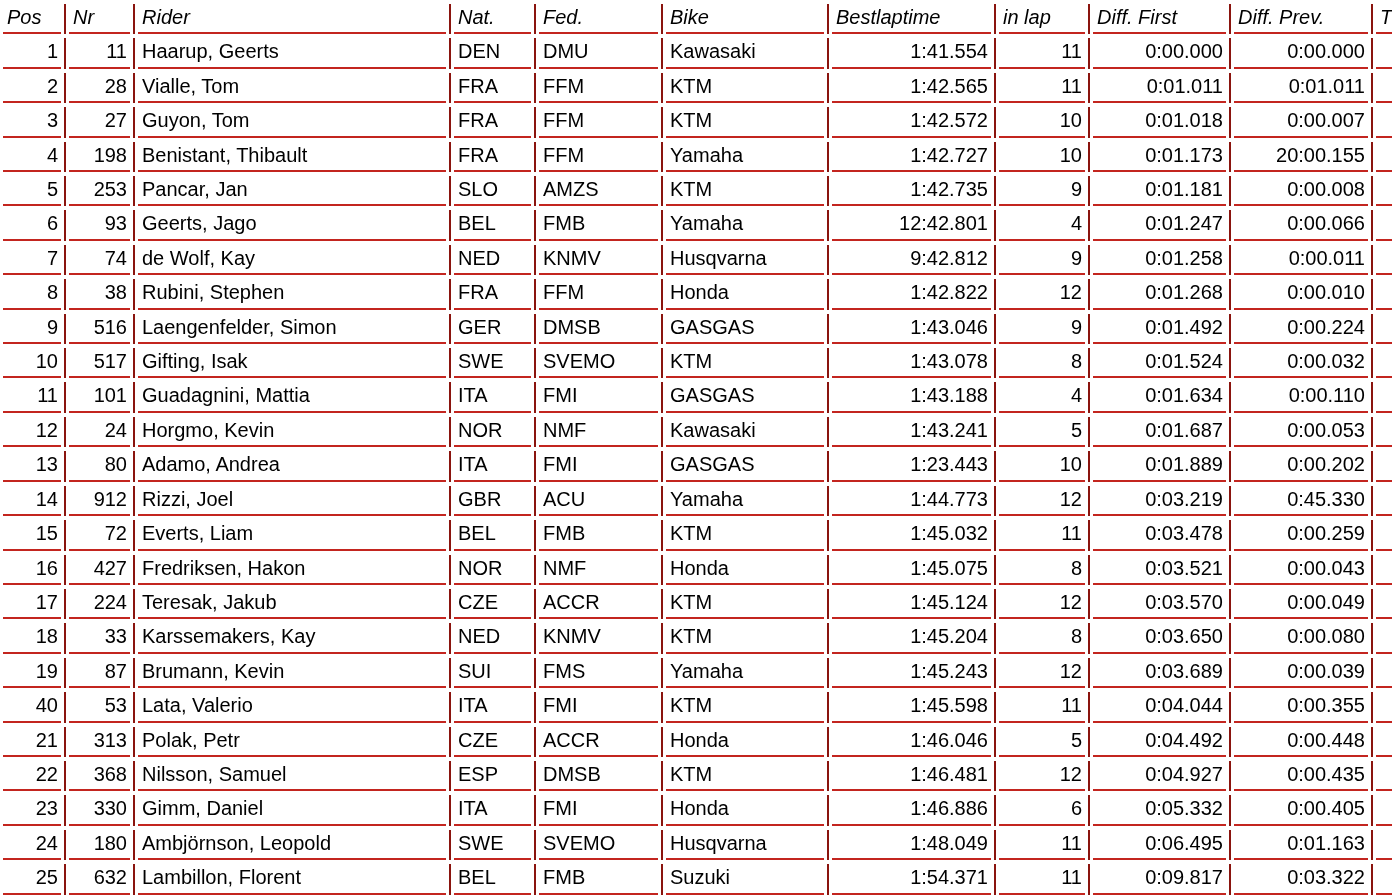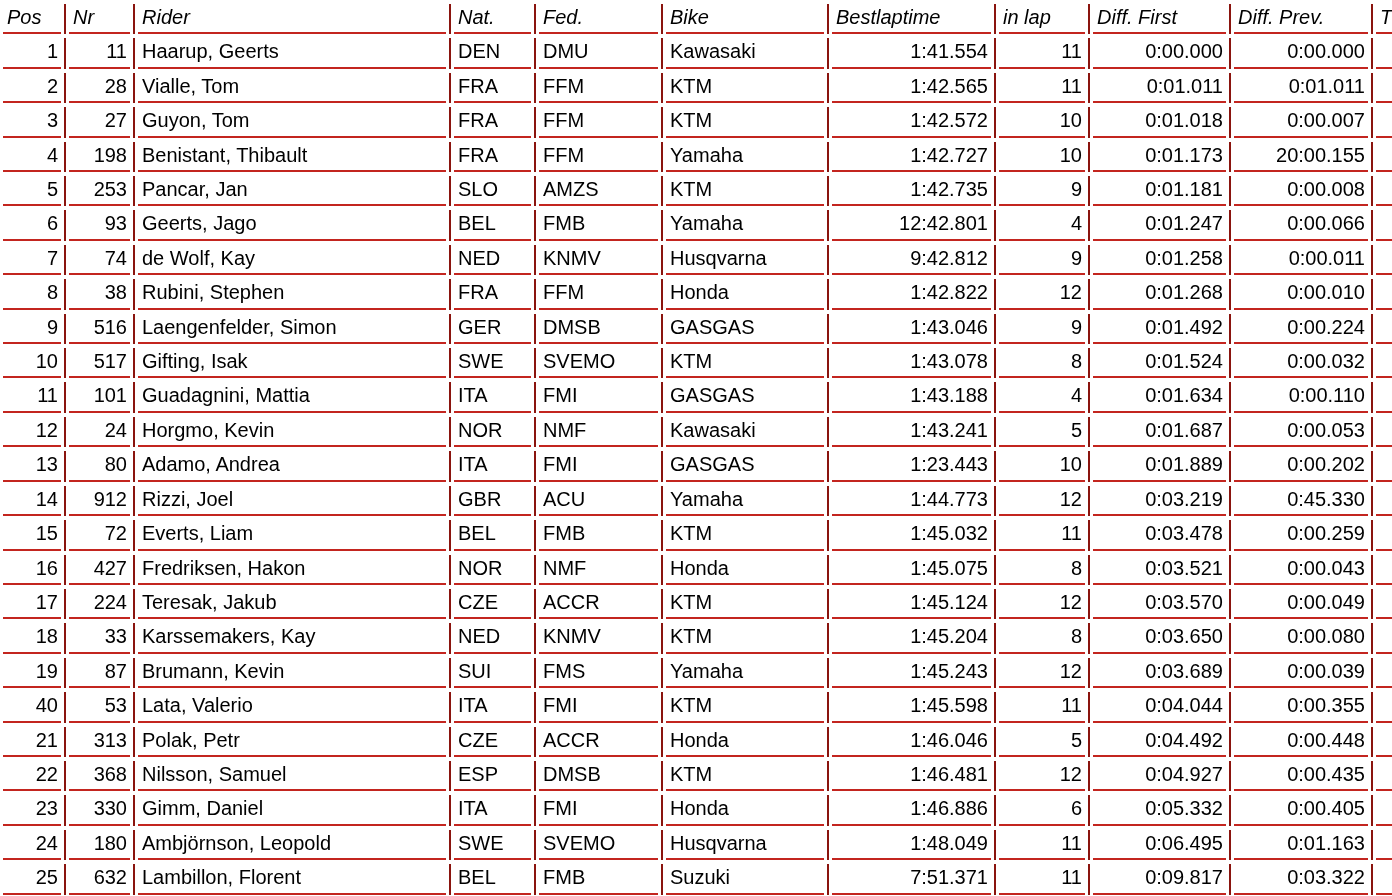--- a/index.html
+++ b/index.html
@@ -399,21 +399,21 @@
           <td class="num">0:01.163</td>
           <td class="txt"></td>
         </tr>
         <tr>
           <td class="num">25</td>
           <td class="num">632</td>
           <td class="txt">Lambillon, Florent</td>
           <td class="txt">BEL</td>
           <td class="txt">FMB</td>
           <td class="txt">Suzuki</td>
-          <td class="num">7:51.371</td>
+          <td class="num">1:54.371</td>
           <td class="num">11</td>
           <td class="num">0:09.817</td>
           <td class="num">0:03.322</td>
           <td class="txt"></td>
         </tr>
       </tbody>
   </table>
 </div>
 
 </body></html>

